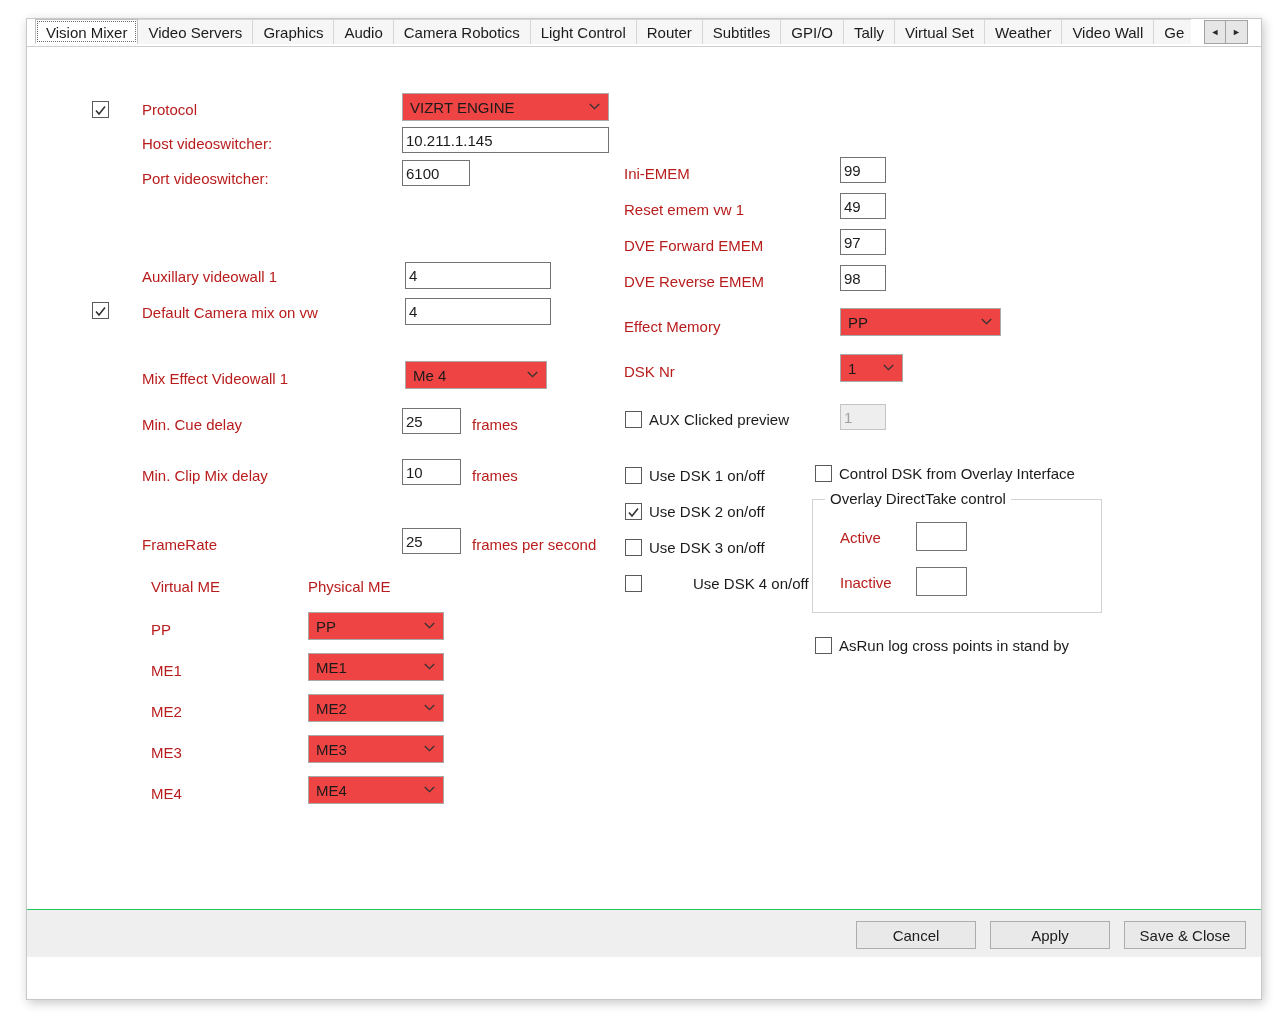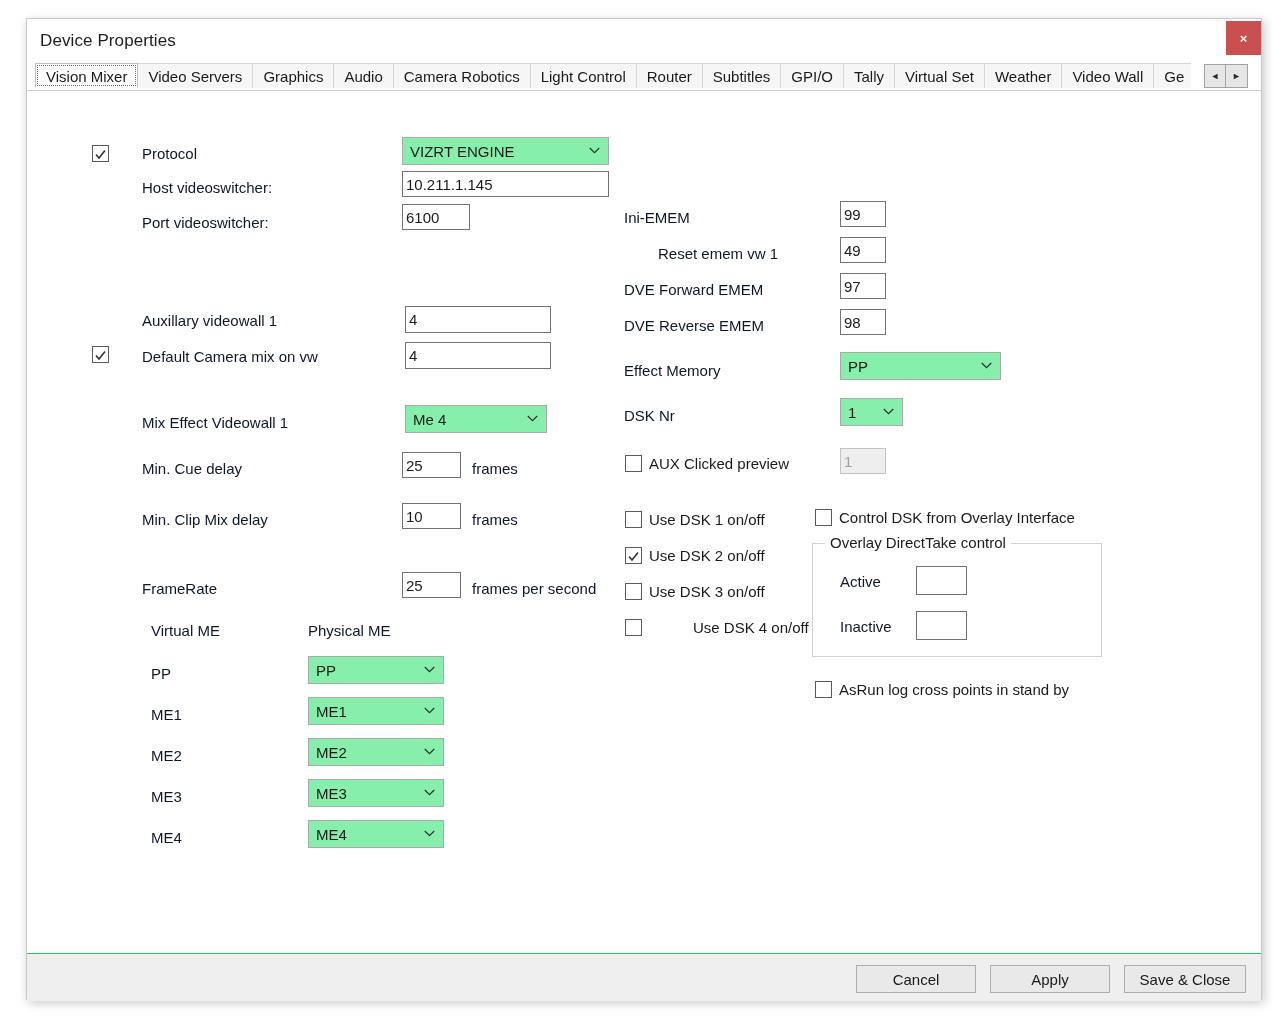--- a/index.html
+++ b/index.html
@@ -149,21 +149,21 @@
     font-family: "Liberation Sans", sans-serif;
     cursor: pointer;
     box-sizing: border-box;
     padding: 0;
   }
 
   
   .lbl {
     position: absolute;
     font-size: 15px;
-    color: #0f172a;
+    color: #b91c1c;
     white-space: nowrap;
     line-height: 18px;
   }
   .txt {
     position: absolute;
     box-sizing: border-box;
     border: 1px solid #737373;
     background: #ffffff;
     font-size: 15px;
     font-family: "Liberation Sans", sans-serif;
@@ -175,21 +175,21 @@
   }
   .txt.right { text-align: left; padding-right: 4px; }
   .txt.disabled {
     background: #eeeeee;
     border: 1px solid #c4c4c4;
     color: #a0a0a0;
   }
   .sel {
     position: absolute;
     box-sizing: border-box;
-    background: #86efac;
+    background: #ef4444;
     border: 1px solid #aaaaaa;
     height: 28px;
     font-size: 15px;
     color: #1b1b1b;
     cursor: pointer;
   }
   .sel .sel-val {
     position: absolute;
     left: 7px;
     top: 4px;
@@ -252,24 +252,20 @@
     color: #1b1b1b;
     white-space: nowrap;
   }
 </style>
 </head>
 <body>
 
 <div id="screen">
   <div class="window">
 
-    <div class="titlebar">
-      <div class="title-text">Device Properties</div>
-      <div class="close-button">×</div>
-    </div>
 
     <div class="tabstrip">
       <div class="tabs-scroll">
         <div class="tab selected">Vision Mixer</div><div class="tab">Video Servers</div><div class="tab">Graphics</div><div class="tab">Audio</div><div class="tab">Camera Robotics</div><div class="tab">Light Control</div><div class="tab">Router</div><div class="tab">Subtitles</div><div class="tab">GPI/O</div><div class="tab">Tally</div><div class="tab">Virtual Set</div><div class="tab">Weather</div><div class="tab">Video Wall</div><div class="tab">Ge</div>
       </div>
       <div class="tab-nav">
         <div class="tab-nav-btn">◄</div>
         <div class="tab-nav-btn">►</div>
       </div>
     </div>
@@ -383,21 +379,21 @@
         <span class="chev">
           <svg viewBox="0 0 11 7" width="11" height="7">
               <polyline points="0.8,1 5.5,5.6 10.2,1" fill="none" stroke="#333" stroke-width="1.3"></polyline>
             </svg>
         </span>
       </div>
 
       <div class="lbl" style="left:597px; top:118px;">Ini-EMEM</div>
       <input class="txt" style="left: 813px; top: 110px; width: 46px;" value="99">
 
-      <div class="lbl" style="left:631px; top:154px;text-align:center;">Reset emem vw 1</div>
+      <div class="lbl" style="left:597px; top:154px;text-align:center;">Reset emem vw 1</div>
       <input class="txt" style="left: 813px; top: 146px; width: 46px;" value="49">
 
       <div class="lbl" style="left:597px; top:190px;">DVE Forward EMEM</div>
       <input class="txt" style="left: 813px; top: 182px; width: 46px;" value="97">
 
       <div class="lbl" style="left:597px; top:226px;">DVE Reverse EMEM</div>
       <input class="txt" style="left: 813px; top: 218px; width: 46px;" value="98">
 
       <div class="lbl" style="left:597px; top:271px;">Effect Memory</div>
       <div class="sel" style="left:813px; top:261px; width:161px;">

